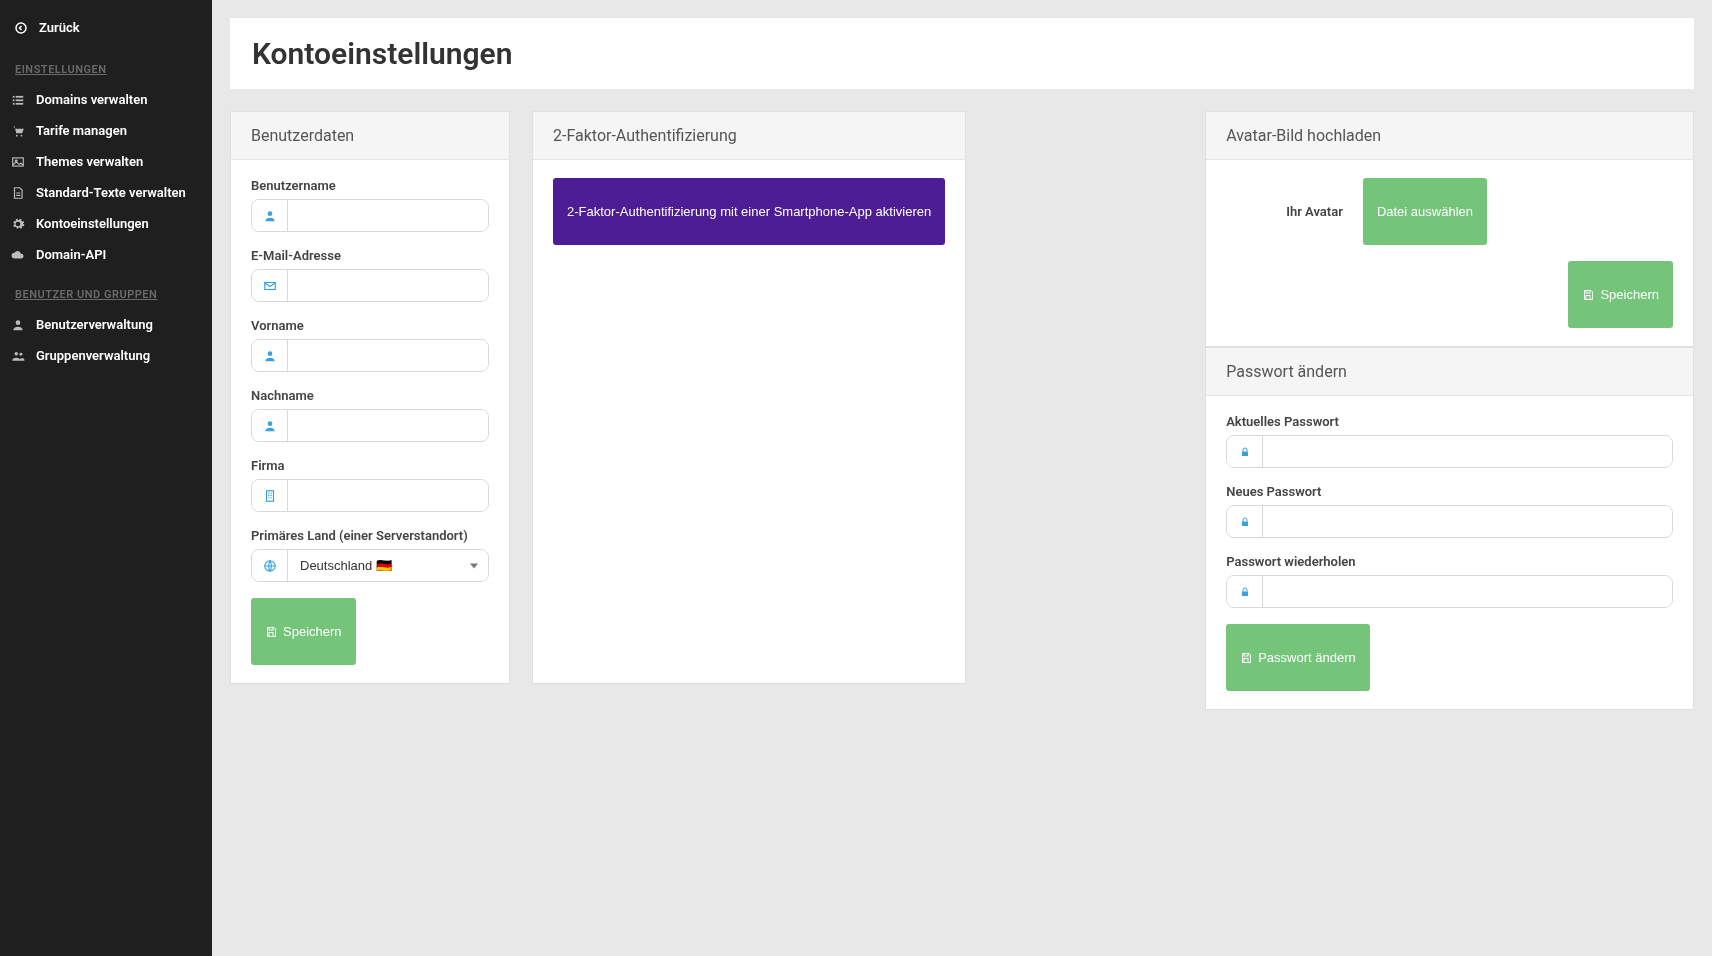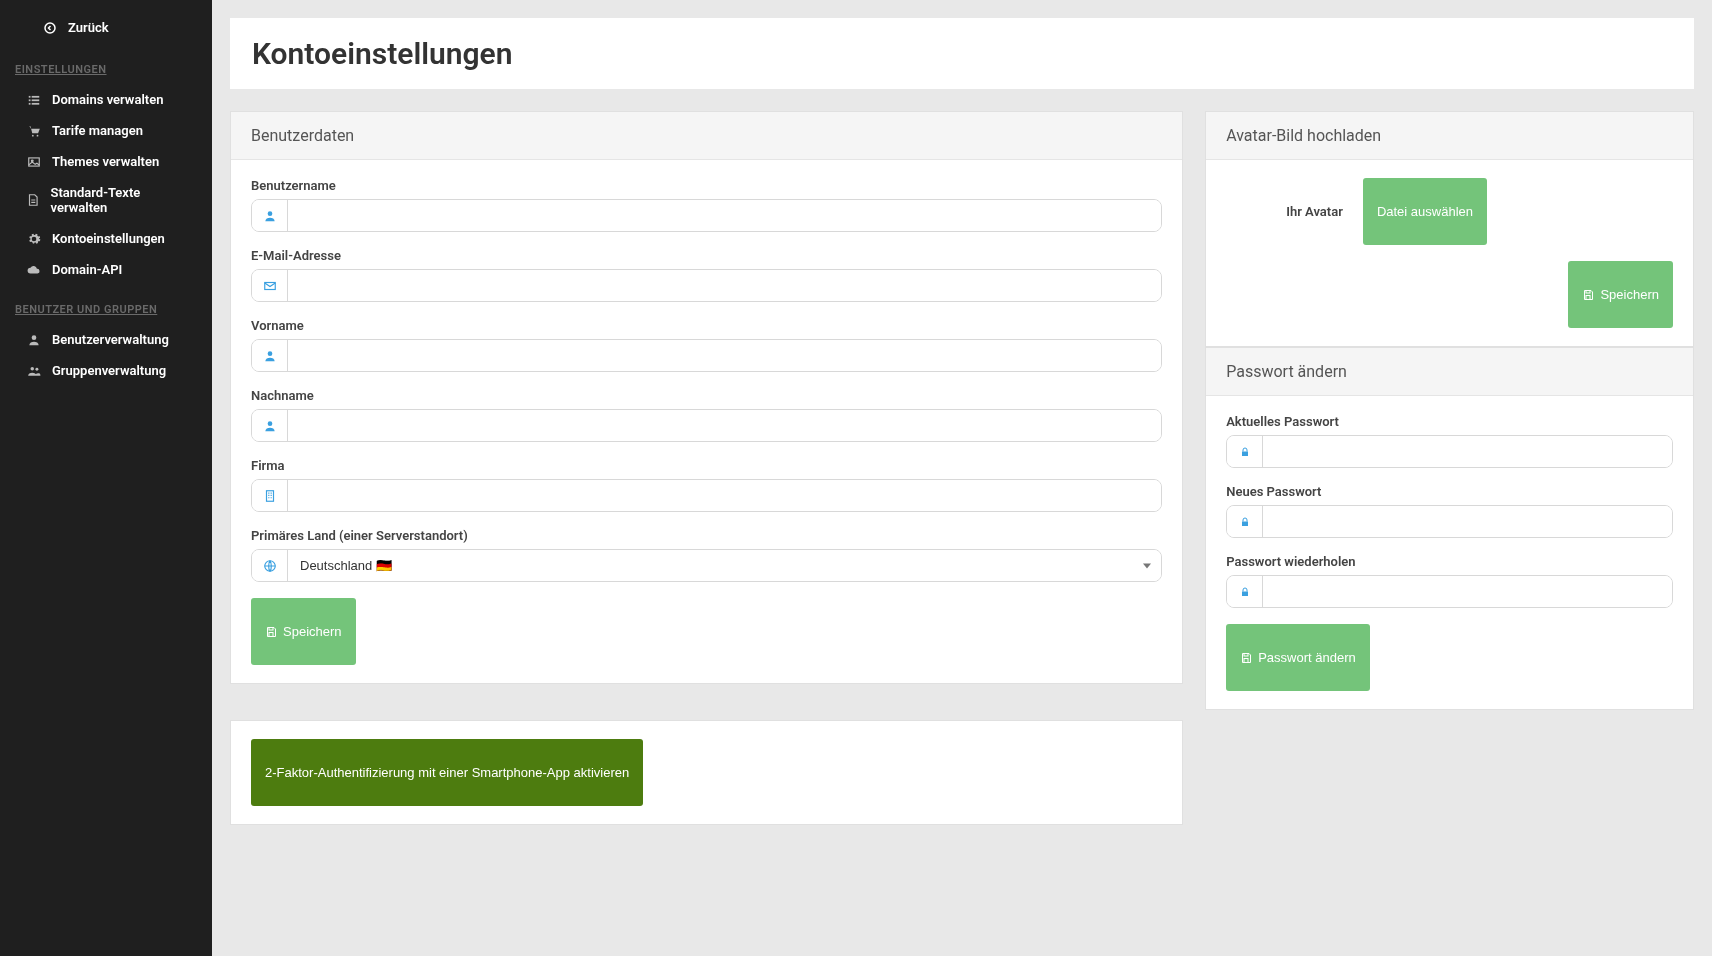--- a/index.html
+++ b/index.html
@@ -18,35 +18,34 @@
   flex-shrink: 0;
 }
 .sidebar .back-link {
   display: flex;
   align-items: center;
   padding: 10px 15px;
   color: #fff;
   cursor: pointer;
   font-weight: 600;
   font-size: 13px;
-  margin-left: 29px;
 }
 .sidebar .back-link .icon { margin-right: 10px; width: 14px; display:inline-flex; }
 .sidebar .section-header {
   color: #6a6a6a;
   font-size: 11px;
   font-weight: 600;
   letter-spacing: 0.5px;
   padding: 18px 15px 8px 15px;
   text-decoration: underline;
 }
 .sidebar .nav-item {
   display: flex;
   align-items: center;
-  padding: 8px 26px;
+  padding: 8px 10px;
   color: #fff;
   cursor: pointer;
   font-size: 13px;
   font-weight: 600;
 }
 .sidebar .nav-item .icon {
   width: 16px;
   margin-right: 10px;
   display: inline-flex;
   align-items: center;
@@ -62,21 +61,21 @@
   background: #fff;
   padding: 18px 22px;
   margin-bottom: 22px;
 }
 .page-header h1 {
   font-size: 30px;
   font-weight: 600;
   color: #333;
 }
 .content-row { display: flex; gap: 22px; align-items: flex-start; }
-.col-left { flex: 1.95; display:flex; flex-direction:column; gap:36px;}
+.col-left { flex: 1.95; display:flex; flex-direction:row; gap:22px;}
 .col-right { flex: 1; display: flex; flex-direction: column; }
 .panel {
   background: #fff;
   border: 1px solid #e0e0e0;
 }
 .panel-header {
   background: #f5f5f5;
   padding: 14px 20px;
   border-bottom: 1px solid #e5e5e5;
   font-size: 16px;
@@ -134,21 +133,21 @@
   align-items: center;
   padding: 26px 14px;
   border: none;
   border-radius: 3px;
   font-size: 13px;
   cursor: pointer;
   color: #fff;
   gap: 6px;
 }
 .btn-green { background: #74c47a; }
-.btn-blue { background: #4d7c0f; text-align: center; }
+.btn-blue { background: #4c1d95; text-align: center; }
 .avatar-row {
   display: flex;
   align-items: center;
   gap: 20px;
   margin-bottom: 16px;
 }
 .avatar-row .avatar-label { font-weight: 600; font-size: 13px; color:#444;}
 .panel-body .right-align { text-align: right; }
 svg { display:block; }
 </style>
@@ -345,20 +344,21 @@
                     <rect x="8" y="3" width="8" height="5"></rect>
                     <rect x="8" y="13" width="8" height="8"></rect>
                   </svg>
                 </span>
               <span>Speichern</span>
             </button>
           </div>
         </div>
 
         <div class="panel">
+          <div class="panel-header">2-Faktor-Authentifizierung</div>
           <div class="panel-body">
             <button class="btn btn-blue">
               <span>2-Faktor-Authentifizierung mit einer Smartphone-App aktivieren</span>
             </button>
           </div>
         </div>
       </div>
 
       <div class="col-right">
 

